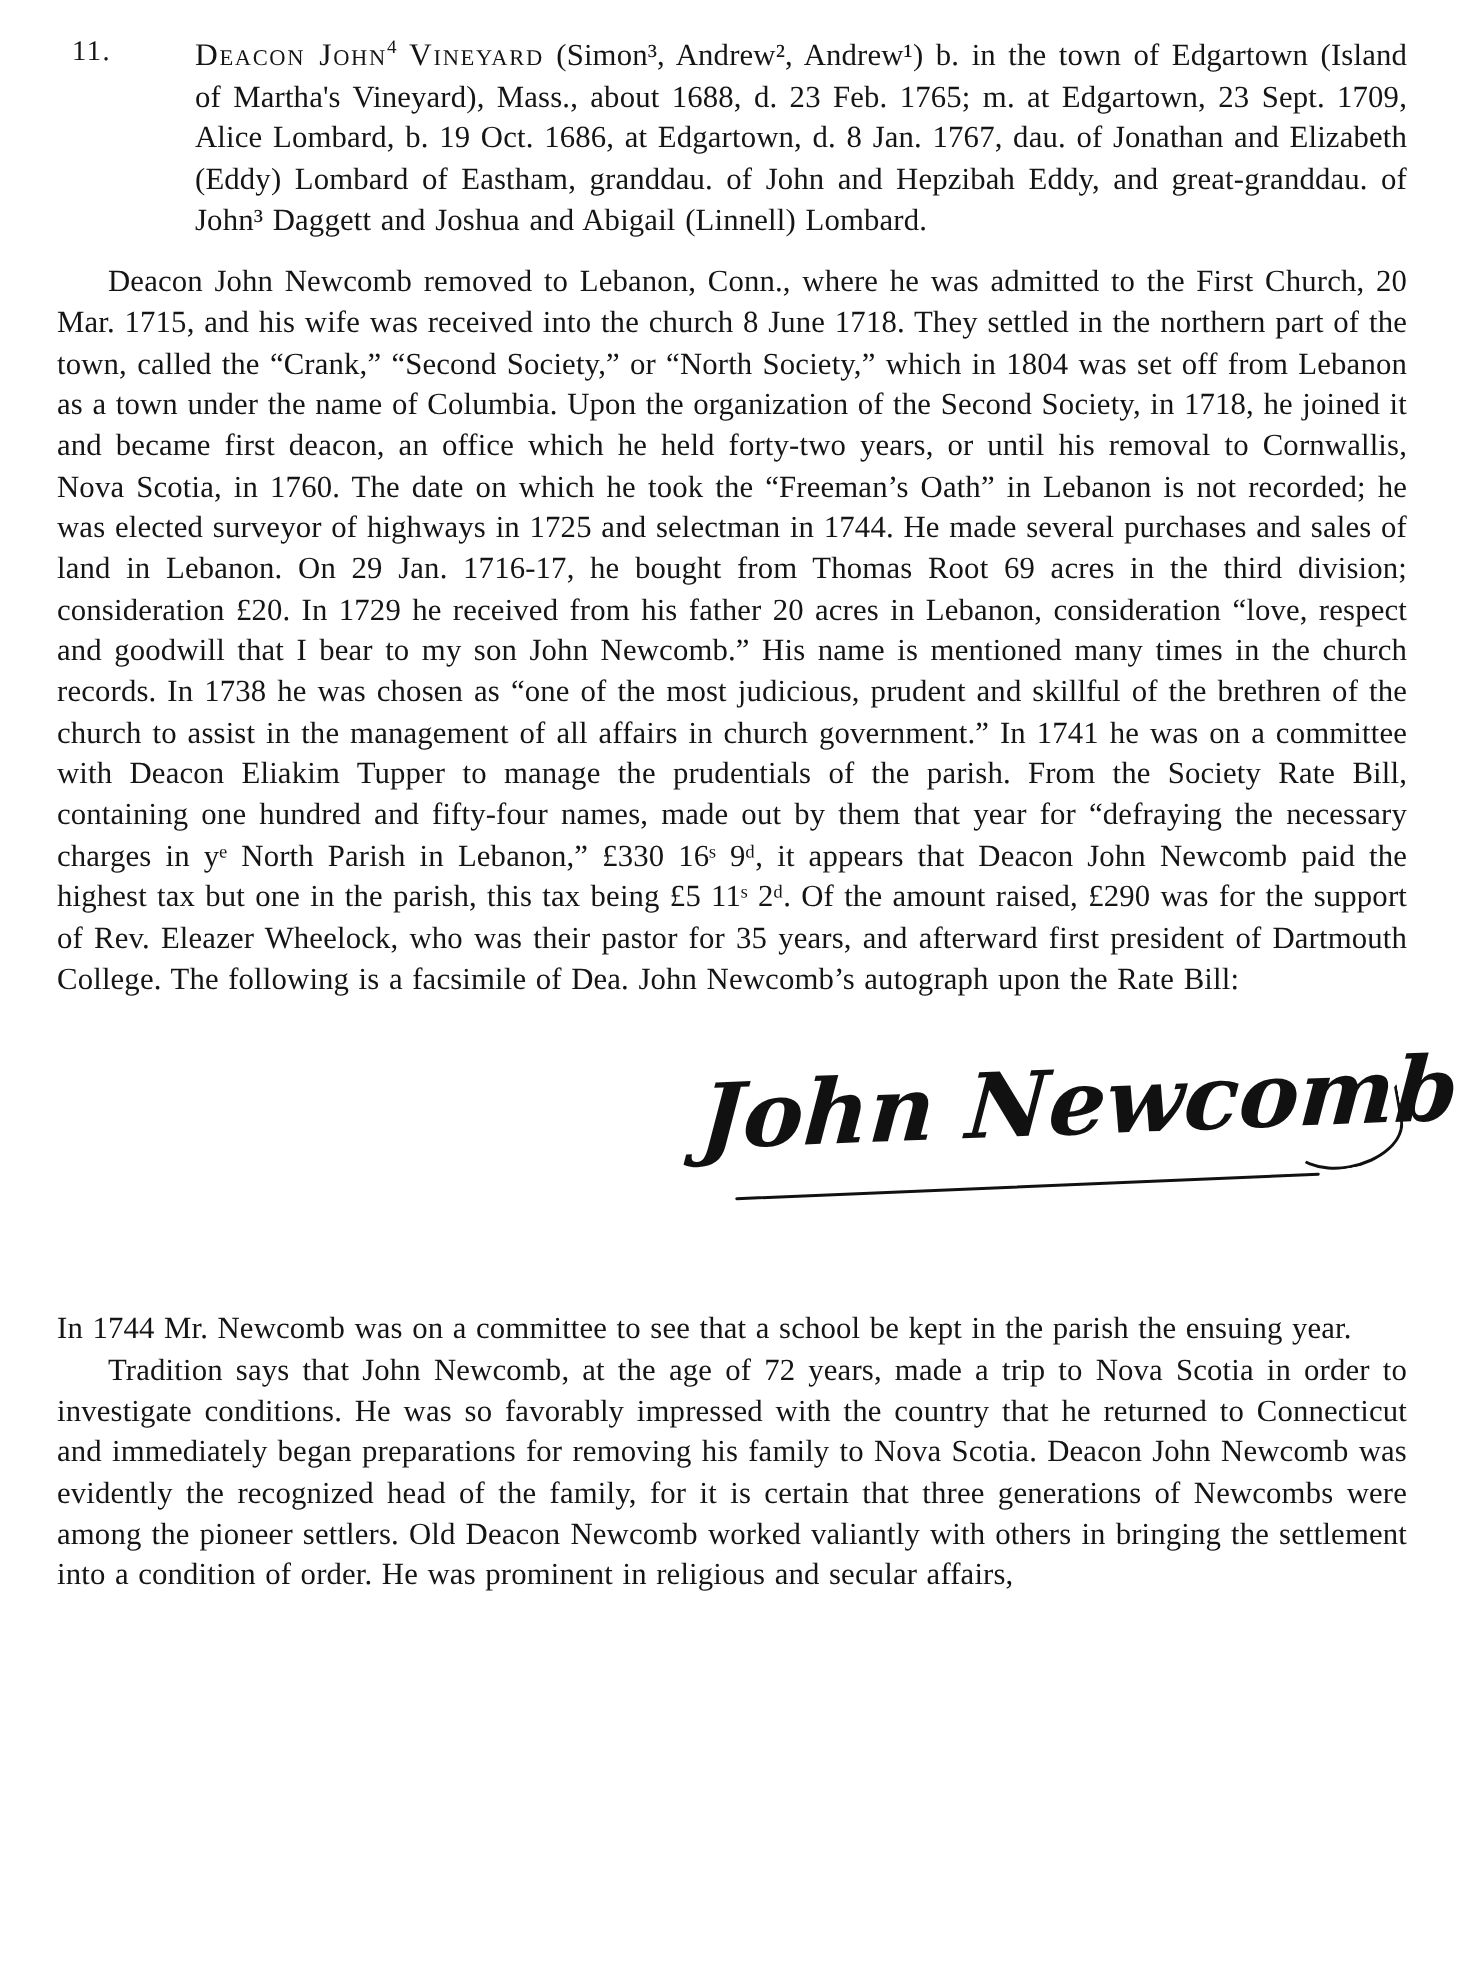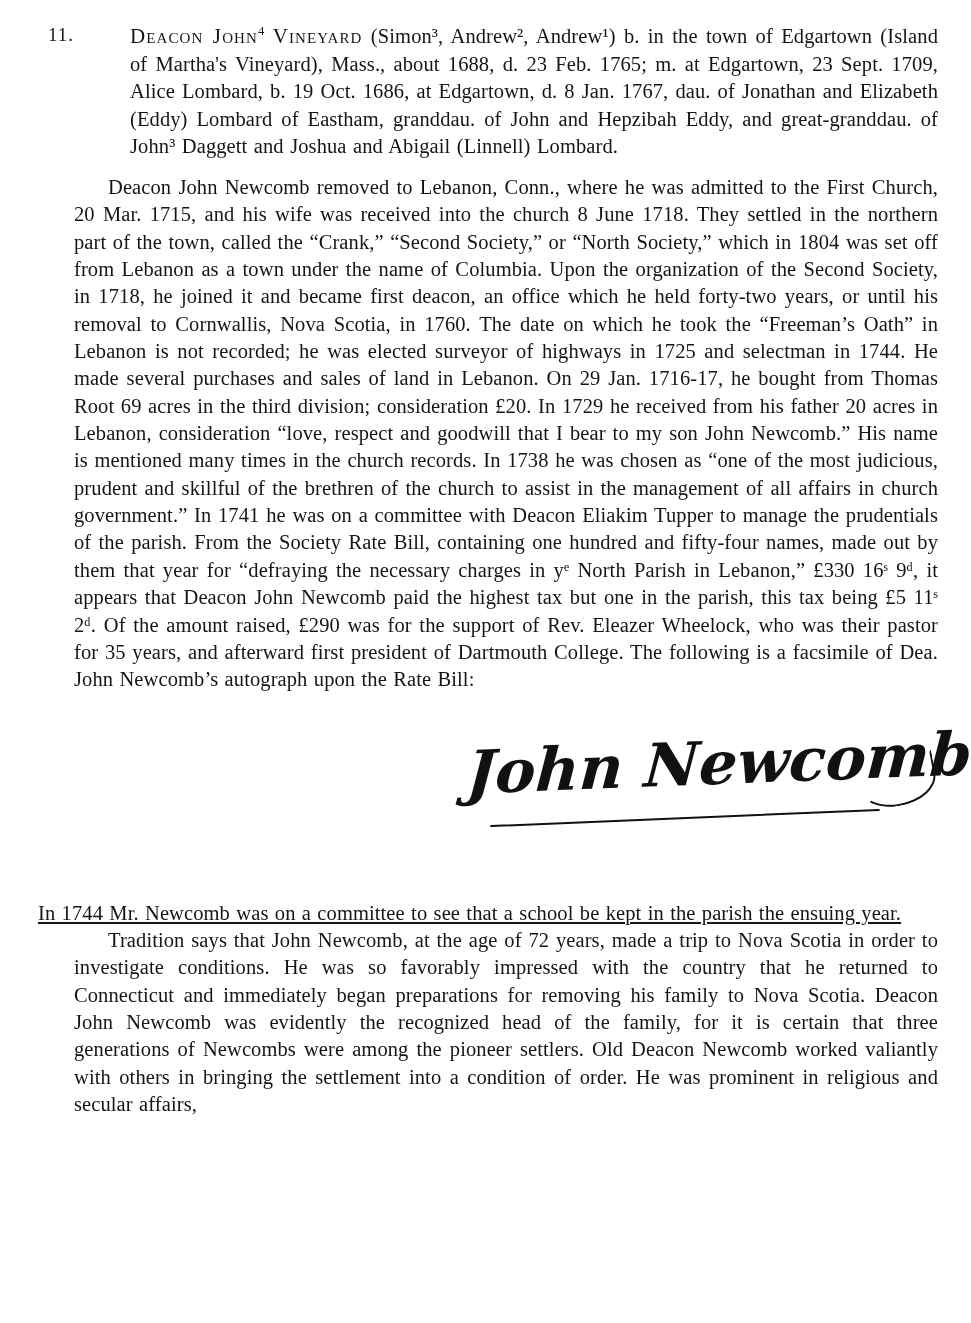--- a/index.html
+++ b/index.html
@@ -64,21 +64,20 @@
   .para {
     font-size: 20.5px;
     line-height: 1.335;
     text-align: justify;
     letter-spacing: 0.1px;
     word-spacing: 1.1px;
     margin: 0;
   }
   .para.indent {
     text-indent: 34px;
-    margin-left: 36px;
   }
   .gap-before {
     margin-top: 13px;
   }
 
   
   .signature-wrap {
     position: relative;
     height: 150px;
     margin-top: 26px;
@@ -113,21 +112,20 @@
     height: 46px;
     border: 2px solid #111;
     border-left-color: transparent;
     border-top-color: transparent;
     border-radius: 0 0 60% 55%;
     transform: rotate(-10deg);
   }
 
   .after-sig {
     margin-top: 30px;
-    text-decoration: underline;
   }
 </style>
 </head>
 <body>
 
 <div class="page">
   <div class="content">
 
     <div class="entry">
       <span class="entry-num">11.</span>

